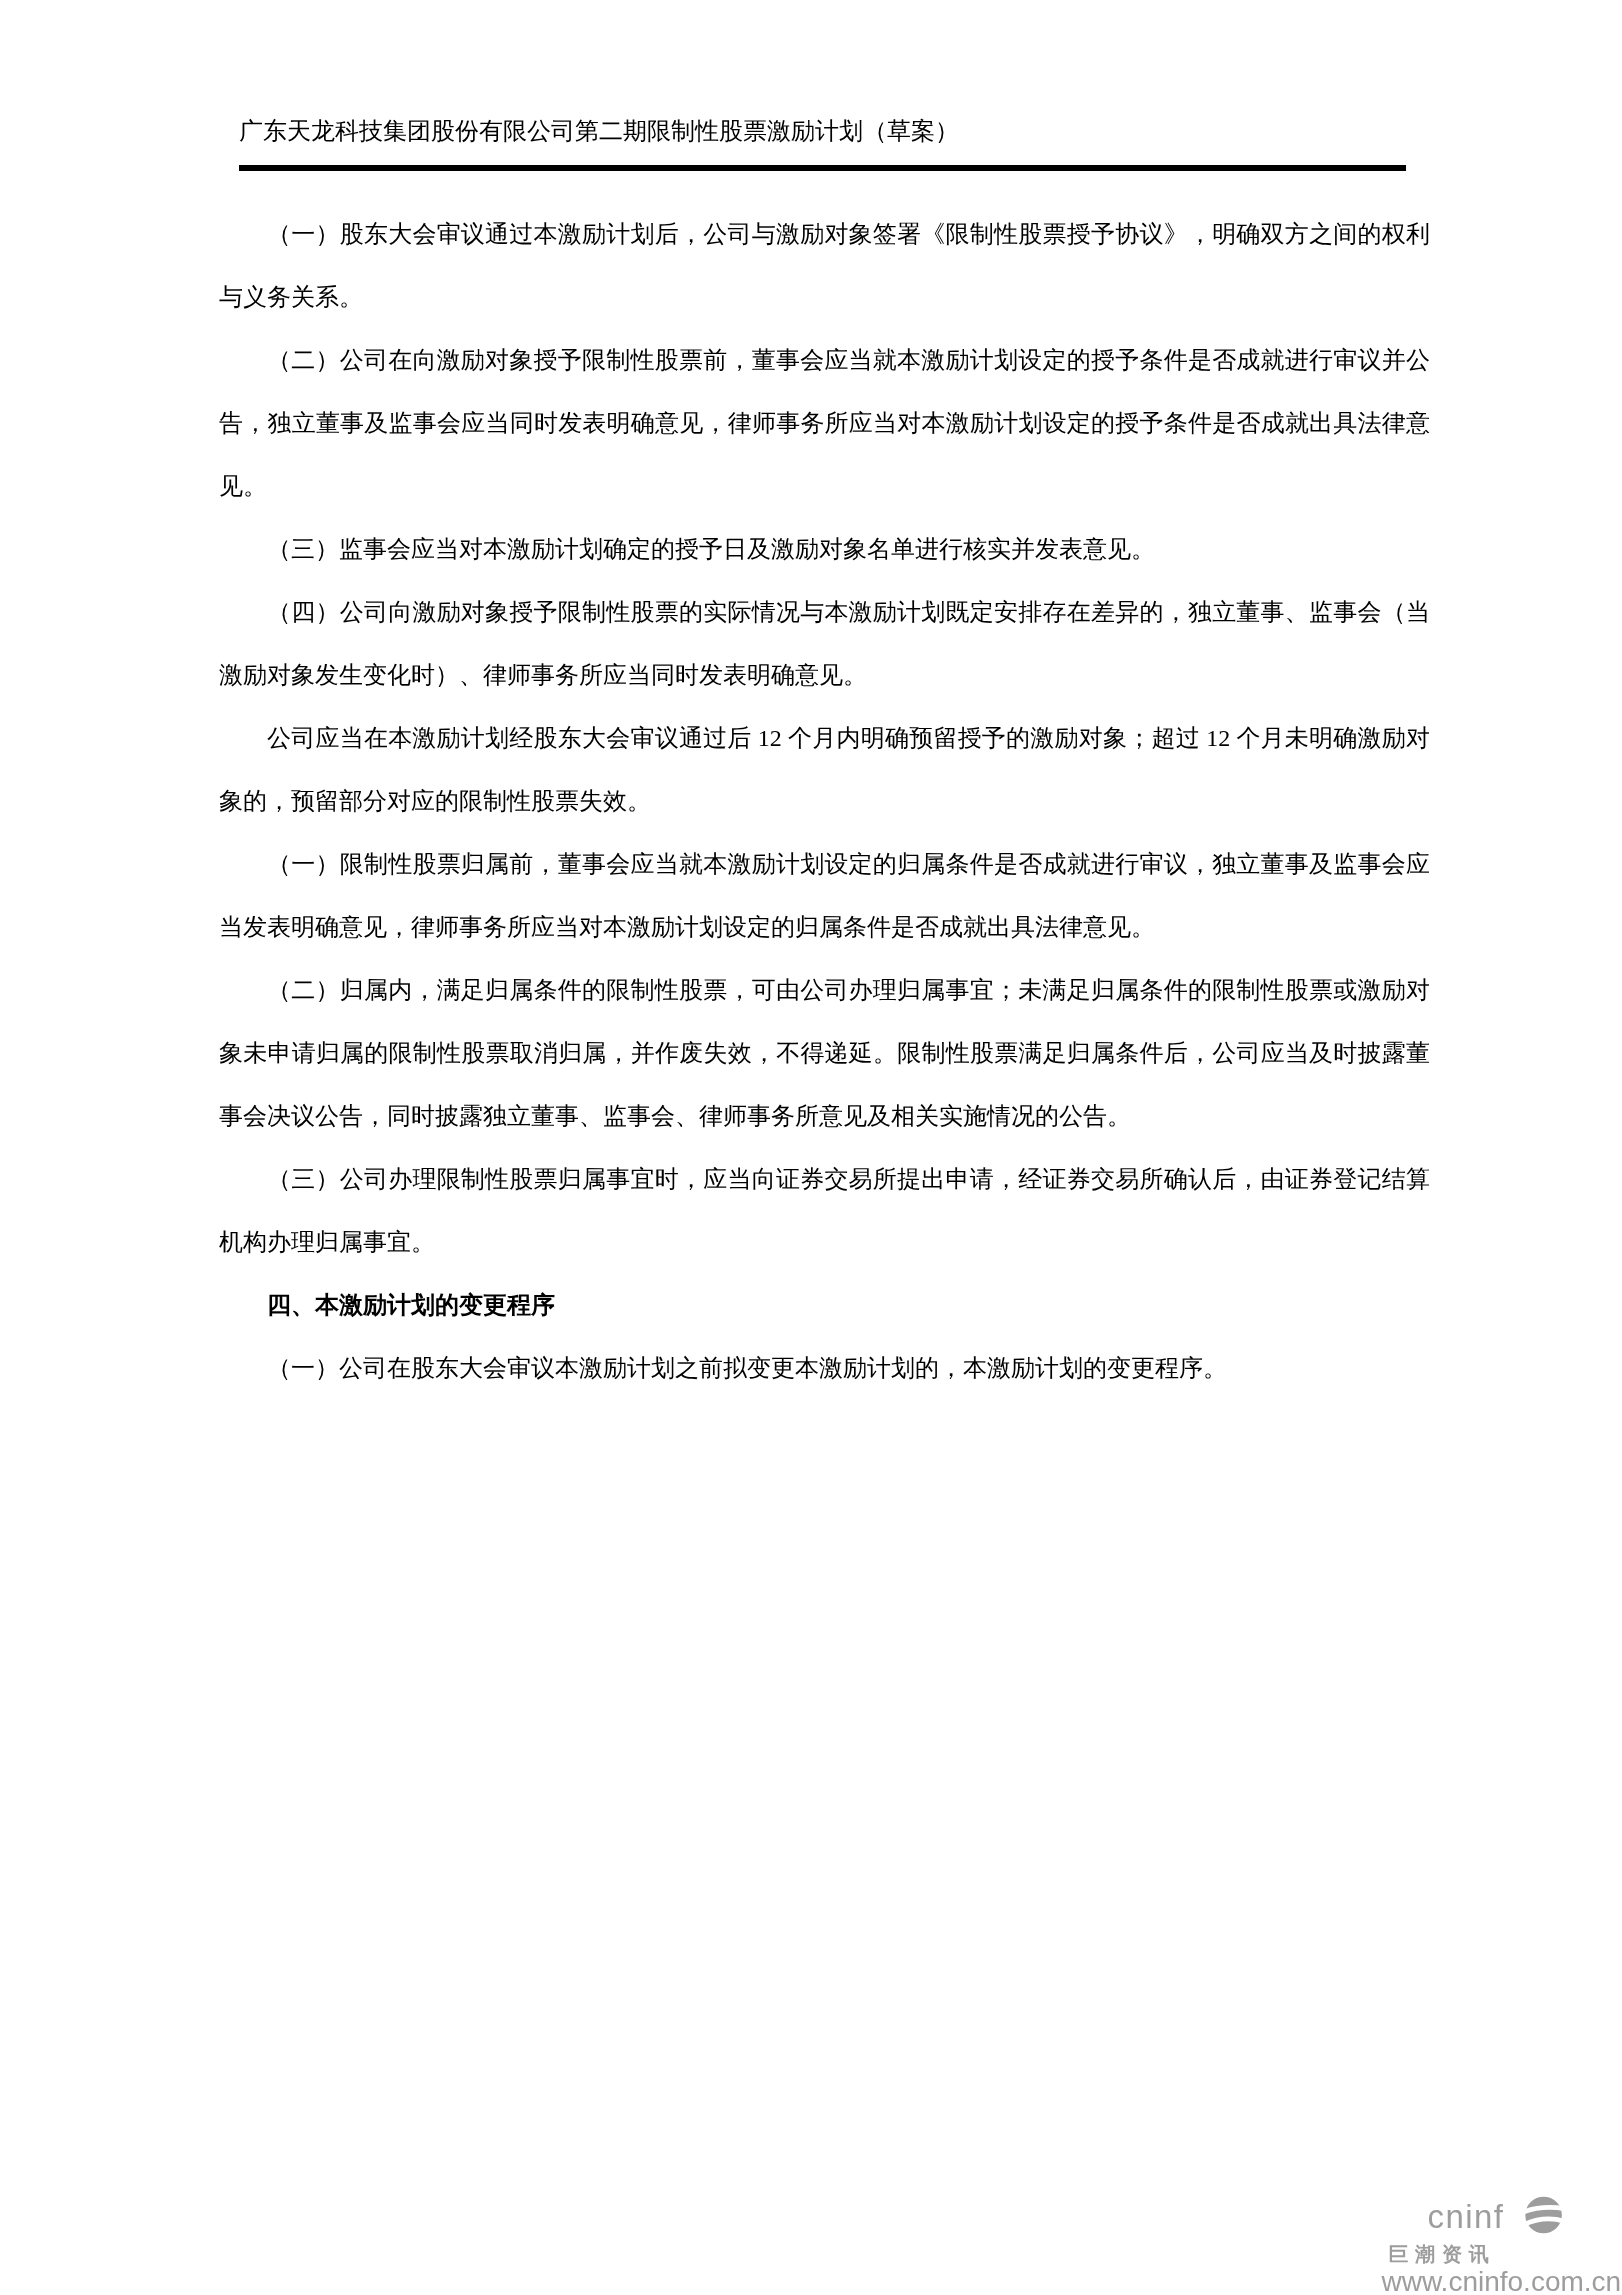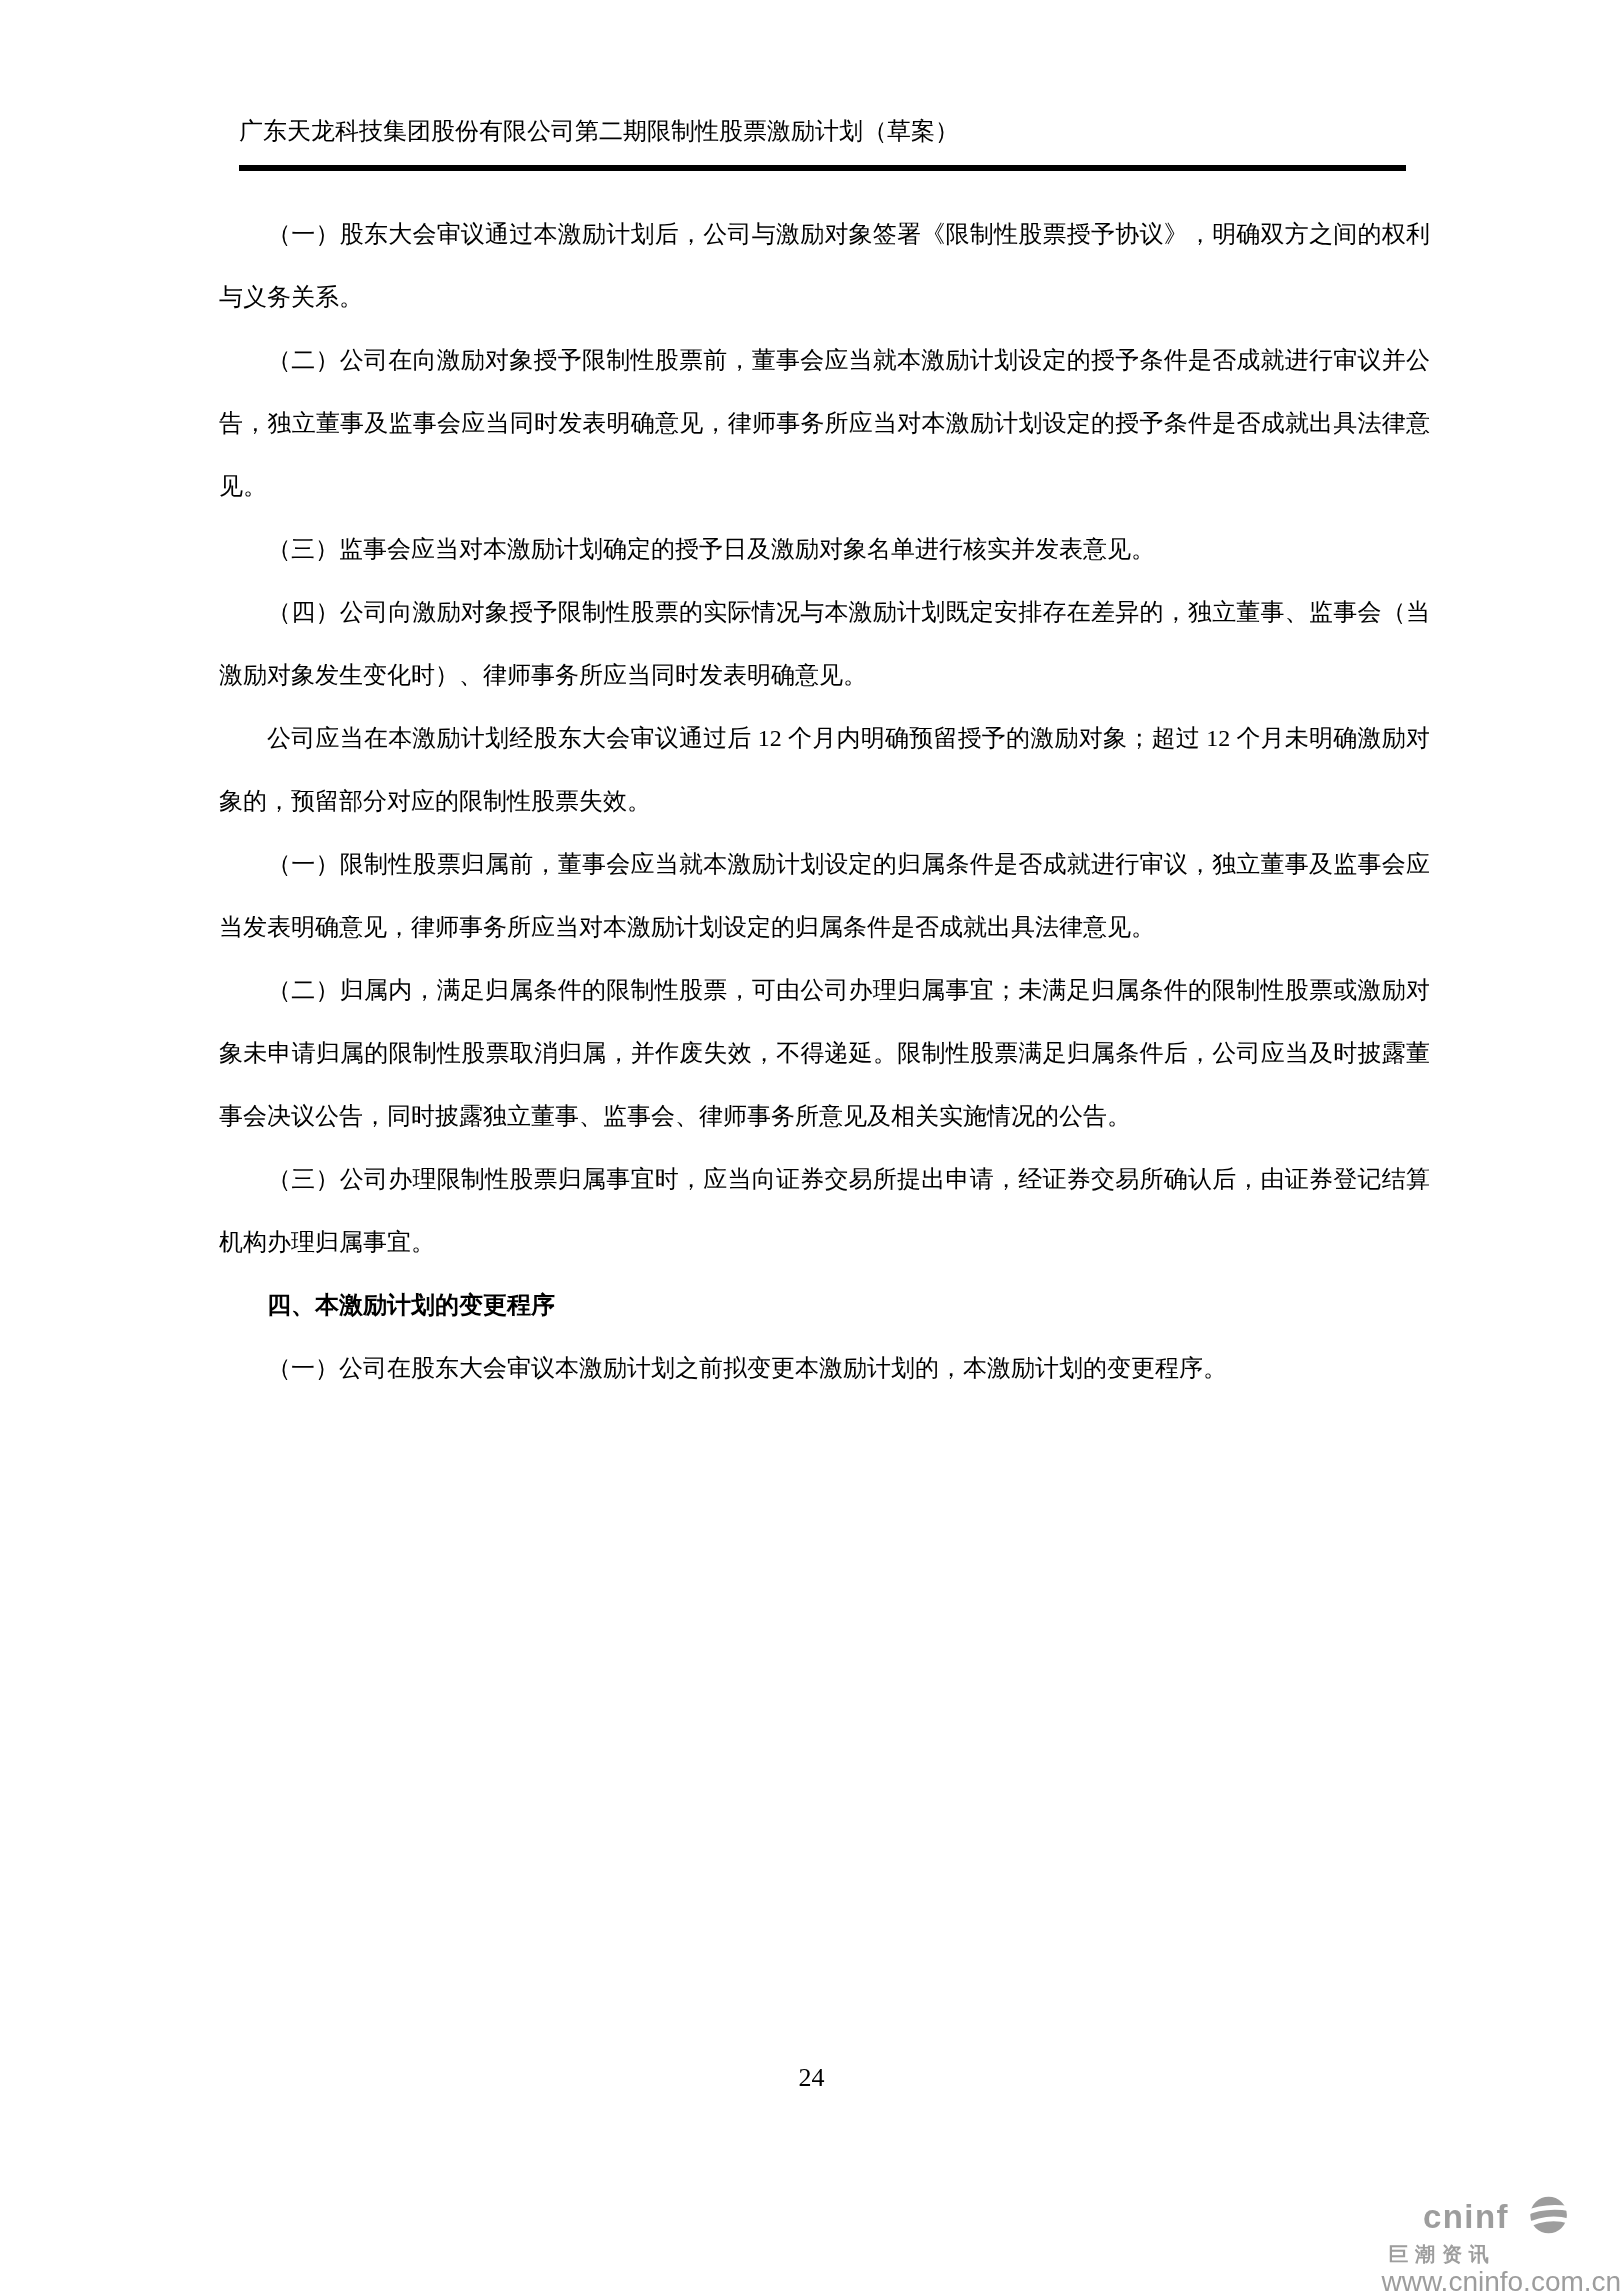--- a/index.html
+++ b/index.html
@@ -80,21 +80,21 @@
     line-height: 1;
   }
   .logo-row {
     display: flex;
     align-items: center;
     justify-content: center;
     gap: 4.1px;
   }
   .logo-brand {
     font-size: 33px;
-    font-weight: 700;
+    font-weight: 400;
     letter-spacing: 1.4px;
     color: #9d9d9d;
   }
   .logo-cn {
     margin-top: 5.5px;
     text-align: left;
     font-size: 20px;
     font-weight: 700;
     letter-spacing: 6.8px;
     text-indent: 6.8px;
@@ -123,21 +123,20 @@
     <p class="para">（三）监事会应当对本激励计划确定的授予日及激励对象名单进行核实并发表意见。</p>
     <p class="para">（四）公司向激励对象授予限制性股票的实际情况与本激励计划既定安排存在差异的，独立董事、监事会（当激励对象发生变化时）、律师事务所应当同时发表明确意见。</p>
     <p class="para">公司应当在本激励计划经股东大会审议通过后 12 个月内明确预留授予的激励对象；超过 12 个月未明确激励对象的，预留部分对应的限制性股票失效。</p>
     <p class="para">（一）限制性股票归属前，董事会应当就本激励计划设定的归属条件是否成就进行审议，独立董事及监事会应当发表明确意见，律师事务所应当对本激励计划设定的归属条件是否成就出具法律意见。</p>
     <p class="para">（二）归属内，满足归属条件的限制性股票，可由公司办理归属事宜；未满足归属条件的限制性股票或激励对象未申请归属的限制性股票取消归属，并作废失效，不得递延。限制性股票满足归属条件后，公司应当及时披露董事会决议公告，同时披露独立董事、监事会、律师事务所意见及相关实施情况的公告。</p>
     <p class="para">（三）公司办理限制性股票归属事宜时，应当向证券交易所提出申请，经证券交易所确认后，由证券登记结算机构办理归属事宜。</p>
     <p class="heading">四、本激励计划的变更程序</p>
     <p class="para">（一）公司在股东大会审议本激励计划之前拟变更本激励计划的，本激励计划的变更程序。</p>
   </div>
 
-  <div class="page-number">24</div>
 
   <div class="cninfo-logo">
     <div class="logo-row">
       <span class="logo-brand">cninf</span>
       <span>
         <svg width="59" height="42" viewBox="0 0 86 62" xmlns="http://www.w3.org/2000/svg">
           <circle cx="52" cy="31" r="27" fill="#9d9d9d"></circle>
           <path d="M2 36 Q 40 14, 84 22" stroke="#ffffff" stroke-width="7" fill="none" stroke-linecap="round"></path>
           <path d="M10 52 Q 46 30, 82 40" stroke="#ffffff" stroke-width="7" fill="none" stroke-linecap="round"></path>
         </svg>

